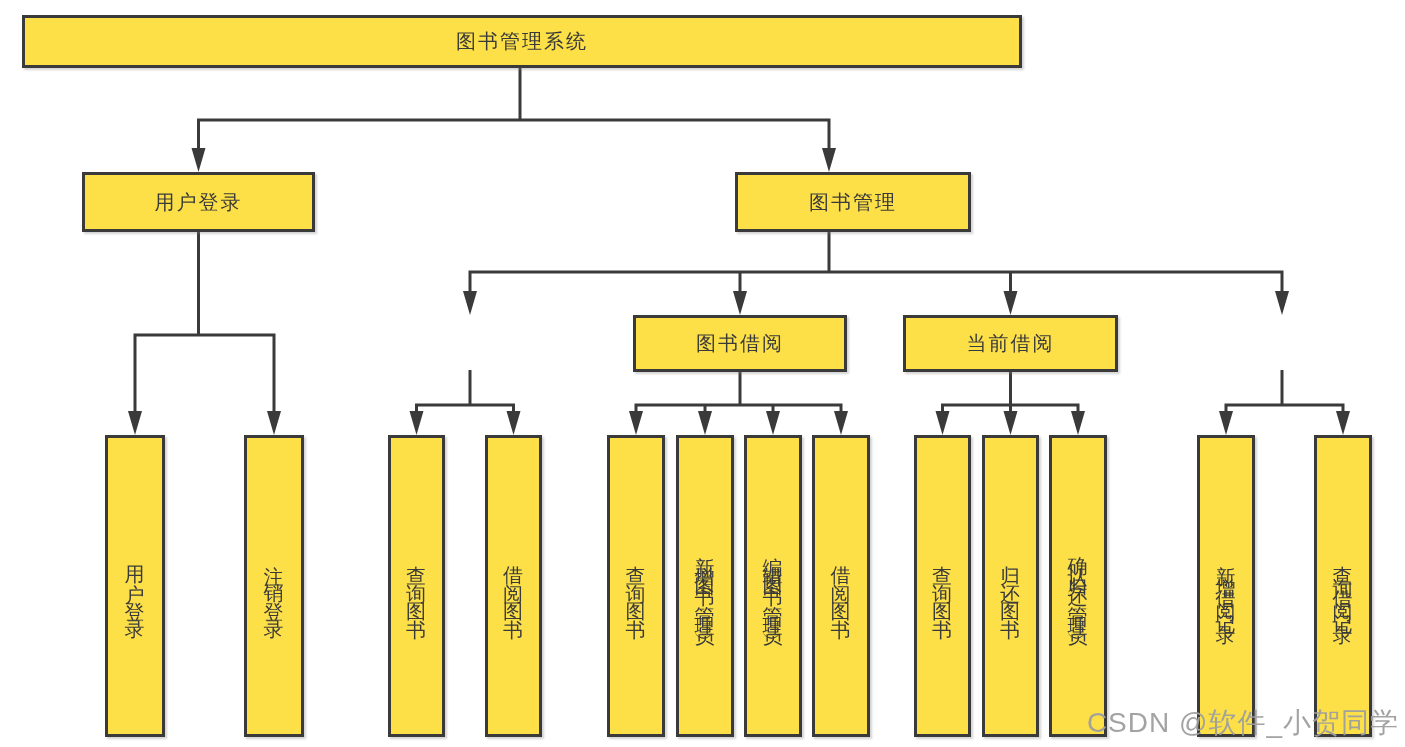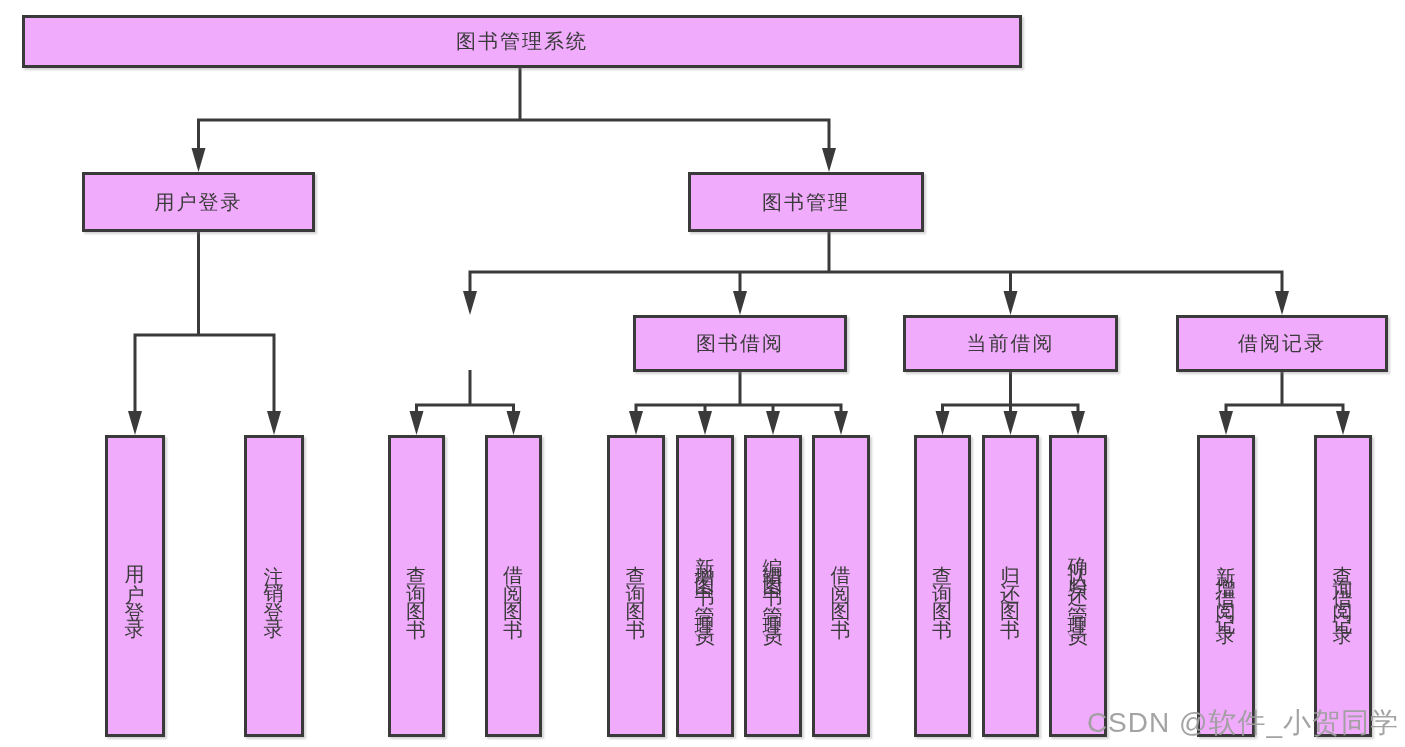--- a/index.html
+++ b/index.html
@@ -24,21 +24,21 @@
     stroke: #3a3a3a;
     stroke-width: 3;
     fill: none;
   }
   .connectors polygon {
     fill: #3a3a3a;
     stroke: none;
   }
   .node {
     position: absolute;
-    background: #f0abfc;
+    background: #fde047;
     border: 3px solid #3a3a3a;
     display: flex;
     align-items: center;
     justify-content: center;
     font-size: 20px;
     color: #3a3a3a;
     box-shadow: 2px 2px 2px rgba(130,130,130,0.35);
   }
   .hlabel { letter-spacing: 2px; white-space: nowrap; }
   .vlabel {
@@ -128,32 +128,29 @@
     </g>
   </svg>
 
   <div class="node" style="left:22px; top:15px; width:1000px; height:53px;">
     <span class="hlabel">图书管理系统</span>
   </div>
 
   <div class="node" style="left:82px; top:172px; width:233px; height:60px;">
     <span class="hlabel">用户登录</span>
   </div>
-  <div class="node" style="left:688px; top:172px; width:236px; height:60px;">
+  <div class="node" style="left:735px; top:172px; width:236px; height:60px;">
     <span class="hlabel">图书管理</span>
   </div>
 
   <div class="node" style="left:903px; top:315px; width:215px; height:57px;">
     <span class="hlabel">当前借阅</span>
   </div>
   <div class="node" style="left:633px; top:315px; width:214px; height:57px;">
     <span class="hlabel">图书借阅</span>
-  </div>
-  <div class="node" style="left:1176px; top:315px; width:212px; height:57px;">
-    <span class="hlabel">借阅记录</span>
   </div>
 
   <div class="node" style="left:105px; top:435px; width:60px; height:302px;">
     <span class="vlabel">用户登录</span>
   </div>
   <div class="node" style="left:244px; top:435px; width:60px; height:302px;">
     <span class="vlabel">注销登录</span>
   </div>
 
   <div class="node" style="left:388px; top:435px; width:57px; height:302px;">

